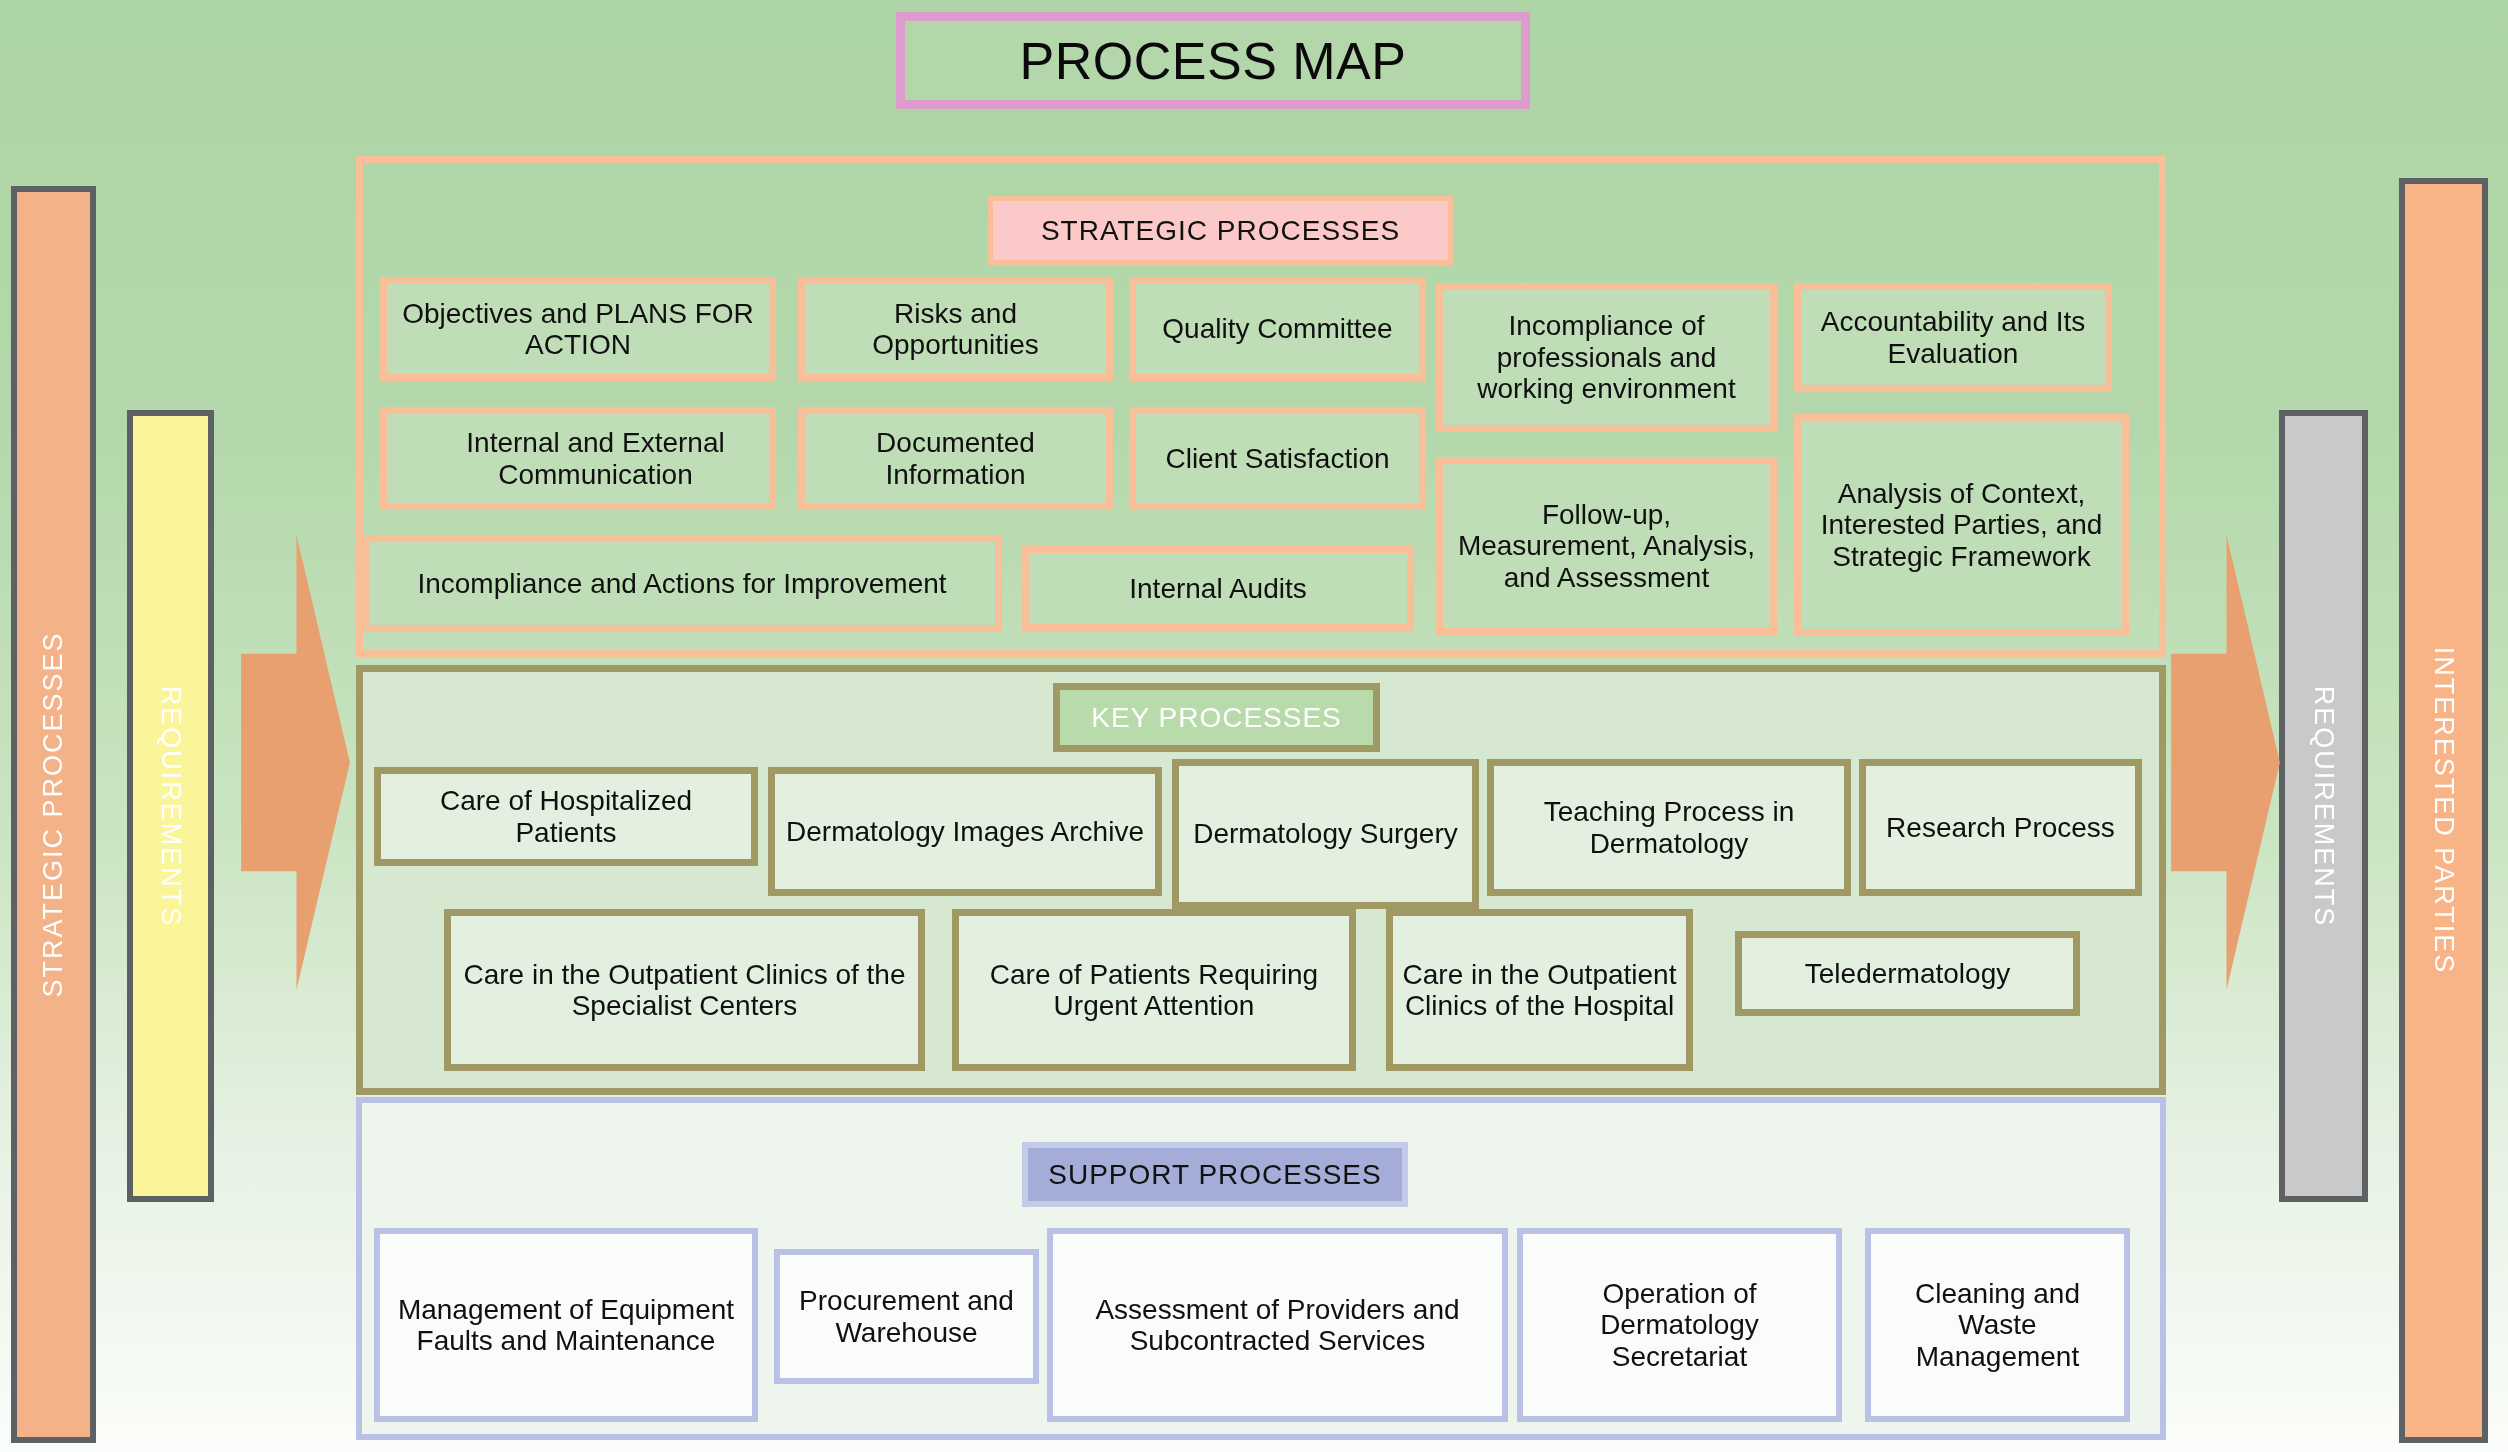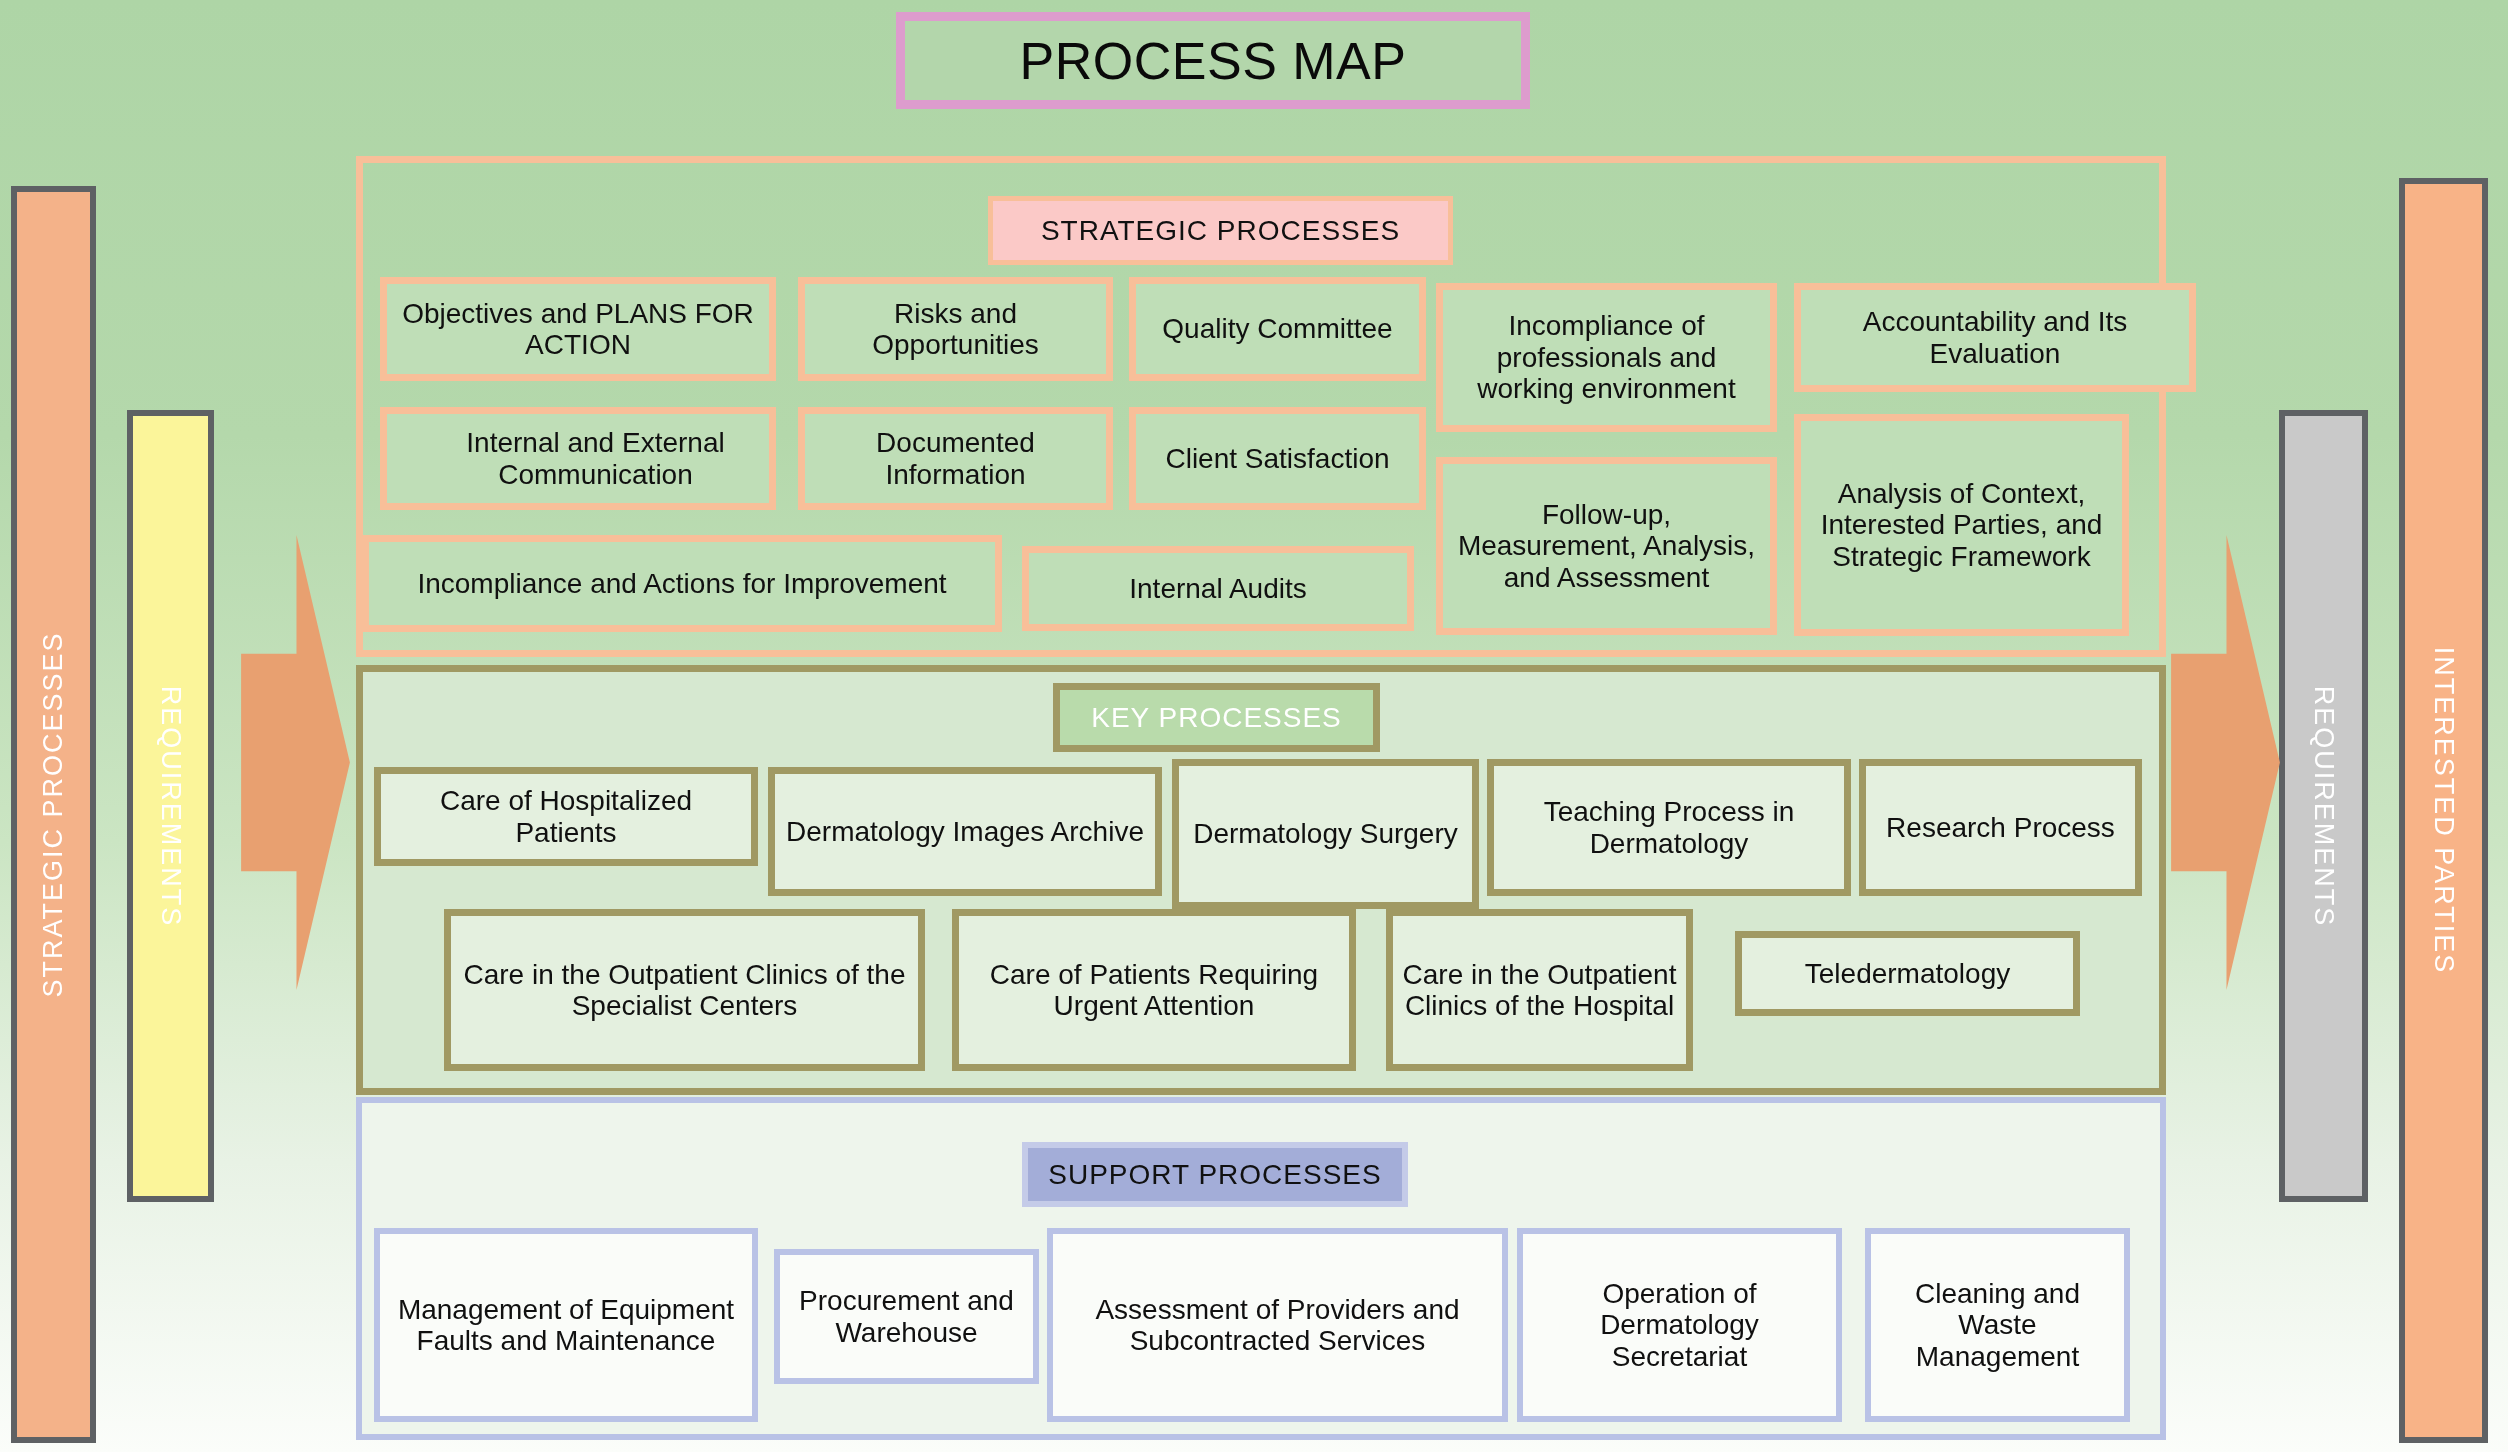--- a/index.html
+++ b/index.html
@@ -182,21 +182,21 @@
     <polygon points="0,120 56,120 56,0 110,230 56,460 56,340 0,340" fill="#e8a070"></polygon>
   </svg>
 
   <div class="band" id="band-strategic"></div>
   <div class="band-label" id="label-strategic">STRATEGIC PROCESSES</div>
 
   <div class="pbox strategic" style="left:380px; top:277px; width:396px; height:104px;">Objectives and PLANS FOR ACTION</div>
   <div class="pbox strategic" style="left:798px; top:277px; width:315px; height:104px;">Risks and Opportunities</div>
   <div class="pbox strategic" style="left:1129px; top:277px; width:297px; height:104px;">Quality Committee</div>
   <div class="pbox strategic" style="left:1436px; top:283px; width:341px; height:149px;">Incompliance of professionals and working environment</div>
-  <div class="pbox strategic" style="left:1794px; top:283px; width:402px; height:109px;">Accountability and Its Evaluation</div>
+  <div class="pbox strategic" style="left:1794px; top:283px; width:318px; height:109px;">Accountability and Its Evaluation</div>
 
   <div class="pbox strategic" style="left:380px; top:407px; width:396px; height:103px;padding-left:43px;">Internal and External Communication</div>
   <div class="pbox strategic" style="left:798px; top:407px; width:315px; height:103px;">Documented Information</div>
   <div class="pbox strategic" style="left:1129px; top:407px; width:297px; height:103px;">Client Satisfaction</div>
   <div class="pbox strategic" style="left:1794px; top:414px; width:335px; height:222px;">Analysis of Context, Interested Parties, and Strategic Framework</div>
 
   <div class="pbox strategic" style="left:362px; top:535px; width:640px; height:97px;">Incompliance and Actions for Improvement</div>
   <div class="pbox strategic" style="left:1022px; top:546px; width:392px; height:85px;">Internal Audits</div>
   <div class="pbox strategic" style="left:1436px; top:457px; width:341px; height:178px;">Follow-up, Measurement, Analysis, and Assessment</div>
 

